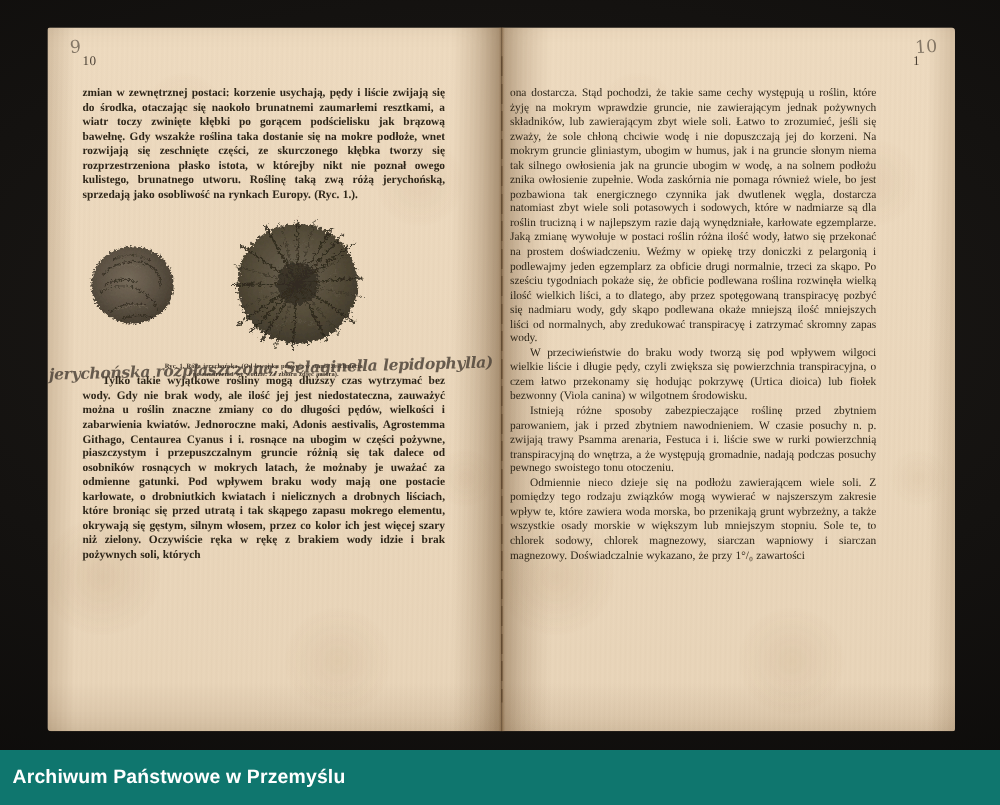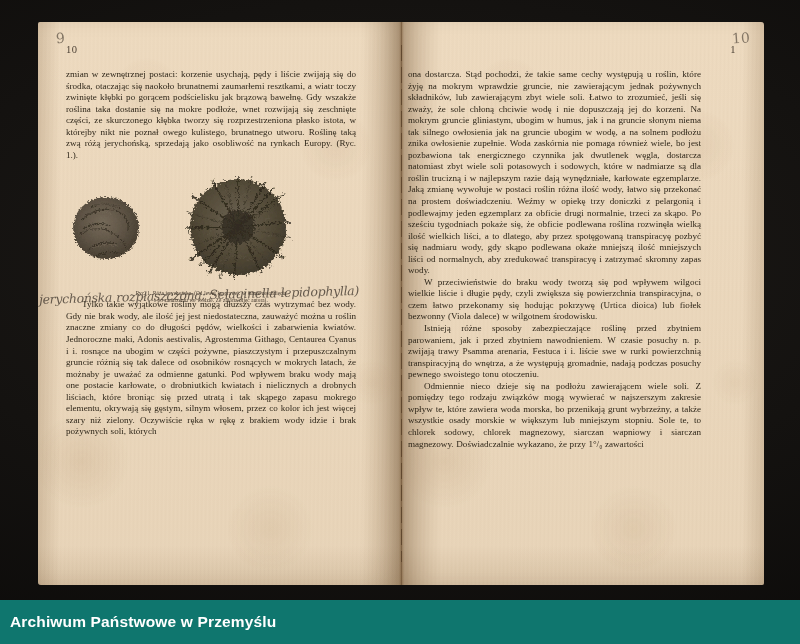--- a/index.html
+++ b/index.html
@@ -140,21 +140,21 @@
   .column {
     position: absolute;
     top: 47px;
     font-size: 9.1px;
     line-height: 11.55px;
     text-align: justify;
     text-justify: inter-word;
     color: #2e2619;
     word-spacing: .4px;
   }
-  .column.lcol { left: 28px; width: 290px; }
+  .column.lcol { left: 28px; width: 290px; font-weight: bold; }
   .column.rcol { left: 7px; width: 293px; }
 
   .column p { margin: 0; }
   .column p.ind { text-indent: 16px; }
 
   
   .figure {
     position: relative;
     margin: 9px 0 3px 0;
     height: 126px;
@@ -337,21 +337,21 @@
     <div class="grain"></div>
     <div class="vig"></div>
 
     <div class="pagebody">
       <span class="pencil-folio" style="right:14px; top:8px;">10</span>
 
       <span class="folio rf">1</span>
 
       <div class="column rcol">
         <p>ona dostarcza. Stąd pochodzi, że takie same cechy występują u roślin, które żyję na mokrym wprawdzie gruncie, nie zawierającym jednak pożywnych składników, lub zawierającym zbyt wiele soli. Łatwo to zrozumieć, jeśli się zważy, że sole chłoną chciwie wodę i nie dopuszczają jej do korzeni. Na mokrym gruncie gliniastym, ubogim w humus, jak i na gruncie słonym niema tak silnego owłosienia jak na gruncie ubogim w wodę, a na solnem podłożu znika owłosienie zupełnie. Woda zaskórnia nie pomaga również wiele, bo jest pozbawiona tak energicznego czynnika jak dwutlenek węgla, dostarcza natomiast zbyt wiele soli potasowych i sodowych, które w nadmiarze są dla roślin trucizną i w najlepszym razie dają wynędzniałe, karłowate egzemplarze. Jaką zmianę wywołuje w postaci roślin różna ilość wody, łatwo się przekonać na prostem doświadczeniu. Weźmy w opiekę trzy doniczki z pelargonią i podlewajmy jeden egzemplarz za obficie drugi normalnie, trzeci za skąpo. Po sześciu tygodniach pokaże się, że obficie podlewana roślina rozwinęła wielką ilość wielkich liści, a to dlatego, aby przez spotęgowaną transpiracyę pozbyć się nadmiaru wody, gdy skąpo podlewana okaże mniejszą ilość mniejszych liści od normalnych, aby zredukować transpiracyę i zatrzymać skromny zapas wody.</p>
-        <p class="ind">W przeciwieństwie do braku wody tworzą się pod wpływem wilgoci wielkie liście i długie pędy, czyli zwiększa się powierzchnia transpiracyjna, o czem łatwo przekonamy się hodując pokrzywę (Urtica dioica) lub fiołek bezwonny (Viola dalece) w wilgotnem środowisku.</p>
+        <p class="ind">W przeciwieństwie do braku wody tworzą się pod wpływem wilgoci wielkie liście i długie pędy, czyli zwiększa się powierzchnia transpiracyjna, o czem łatwo przekonamy się hodując pokrzywę (Urtica dioica) lub fiołek bezwonny (Viola canina) w wilgotnem środowisku.</p>
         <p class="ind">Istnieją różne sposoby zabezpieczające roślinę przed zbytniem parowaniem, jak i przed zbytniem nawodnieniem. W czasie posuchy n. p. zwijają trawy Psamma arenaria, Festuca i i. liście swe w rurki powierzchnią transpiracyjną do wnętrza, a że występują gromadnie, nadają podczas posuchy pewnego swoistego tonu otoczeniu.</p>
         <p class="ind">Odmiennie nieco dzieje się na podłożu zawierającem wiele soli. Z pomiędzy tego rodzaju związków mogą wywierać w najszerszym zakresie wpływ te, które zawiera woda morska, bo przenikają grunt wybrzeżny, a także wszystkie osady morskie w większym lub mniejszym stopniu. Sole te, to chlorek sodowy, chlorek magnezowy, siarczan wapniowy i siarczan magnezowy. Doświadczalnie wykazano, że przy 1°/₀ zawartości</p>
       </div>
     </div>
   </div>
 
   <div class="gutter"></div>
   <div class="stitching"></div>
 </div>
 

